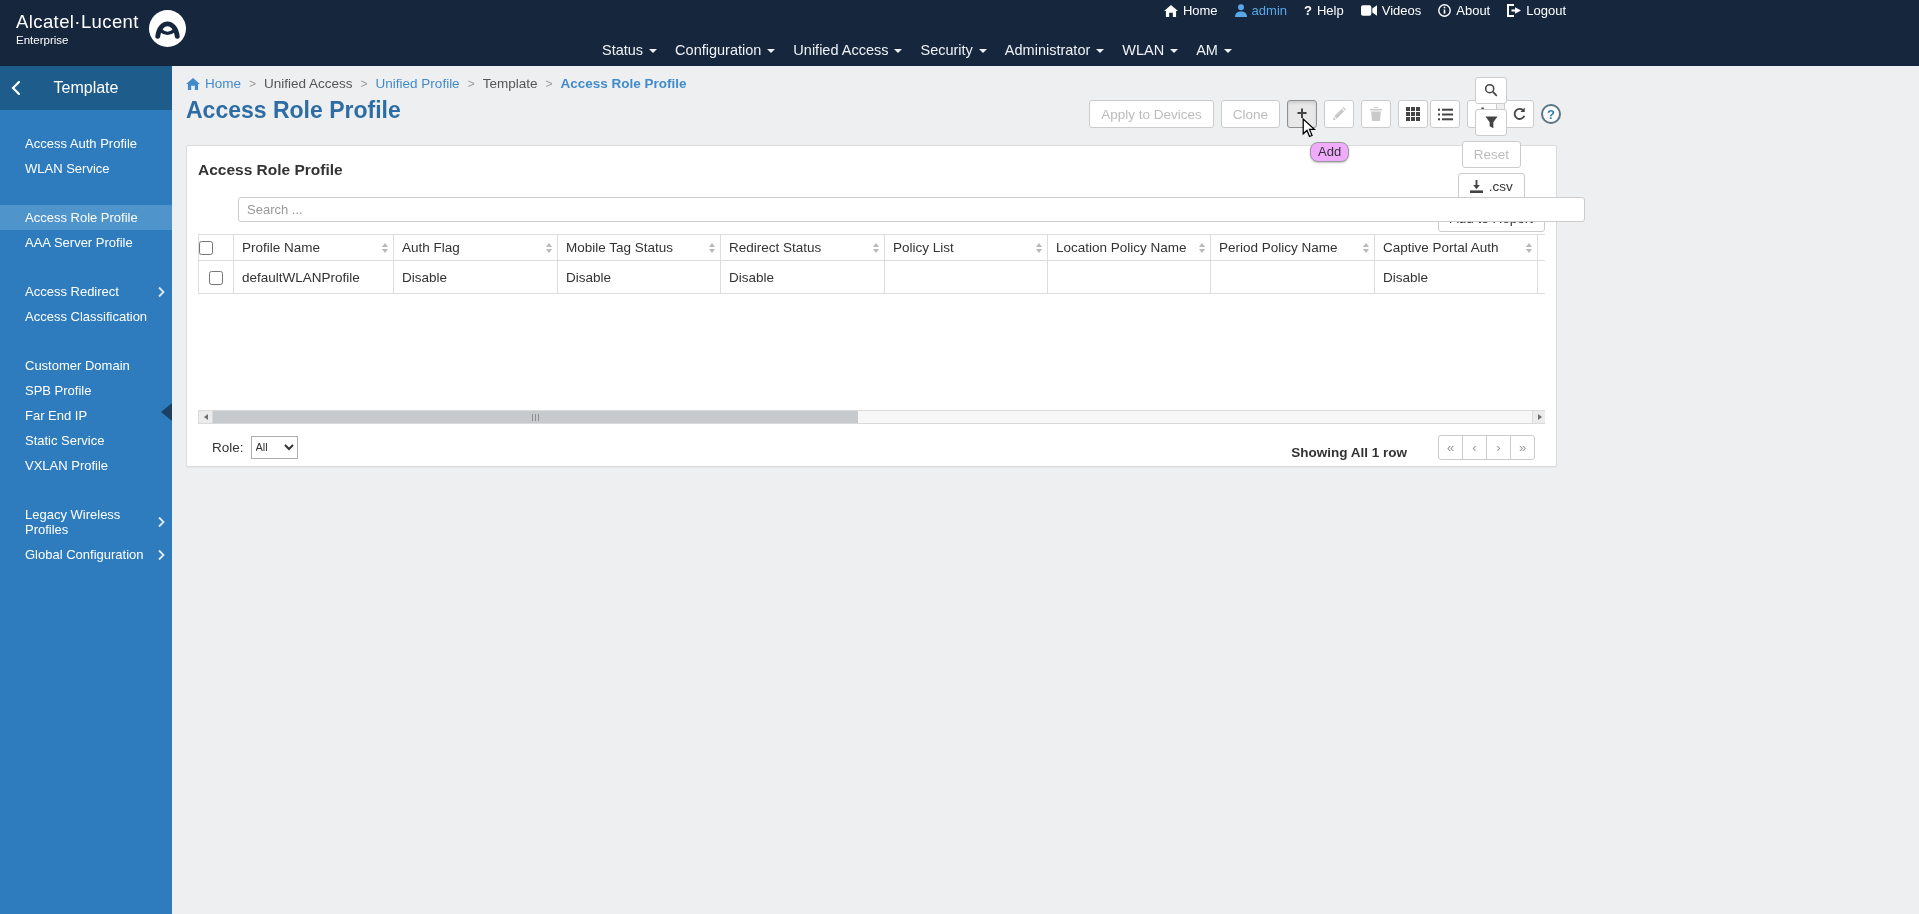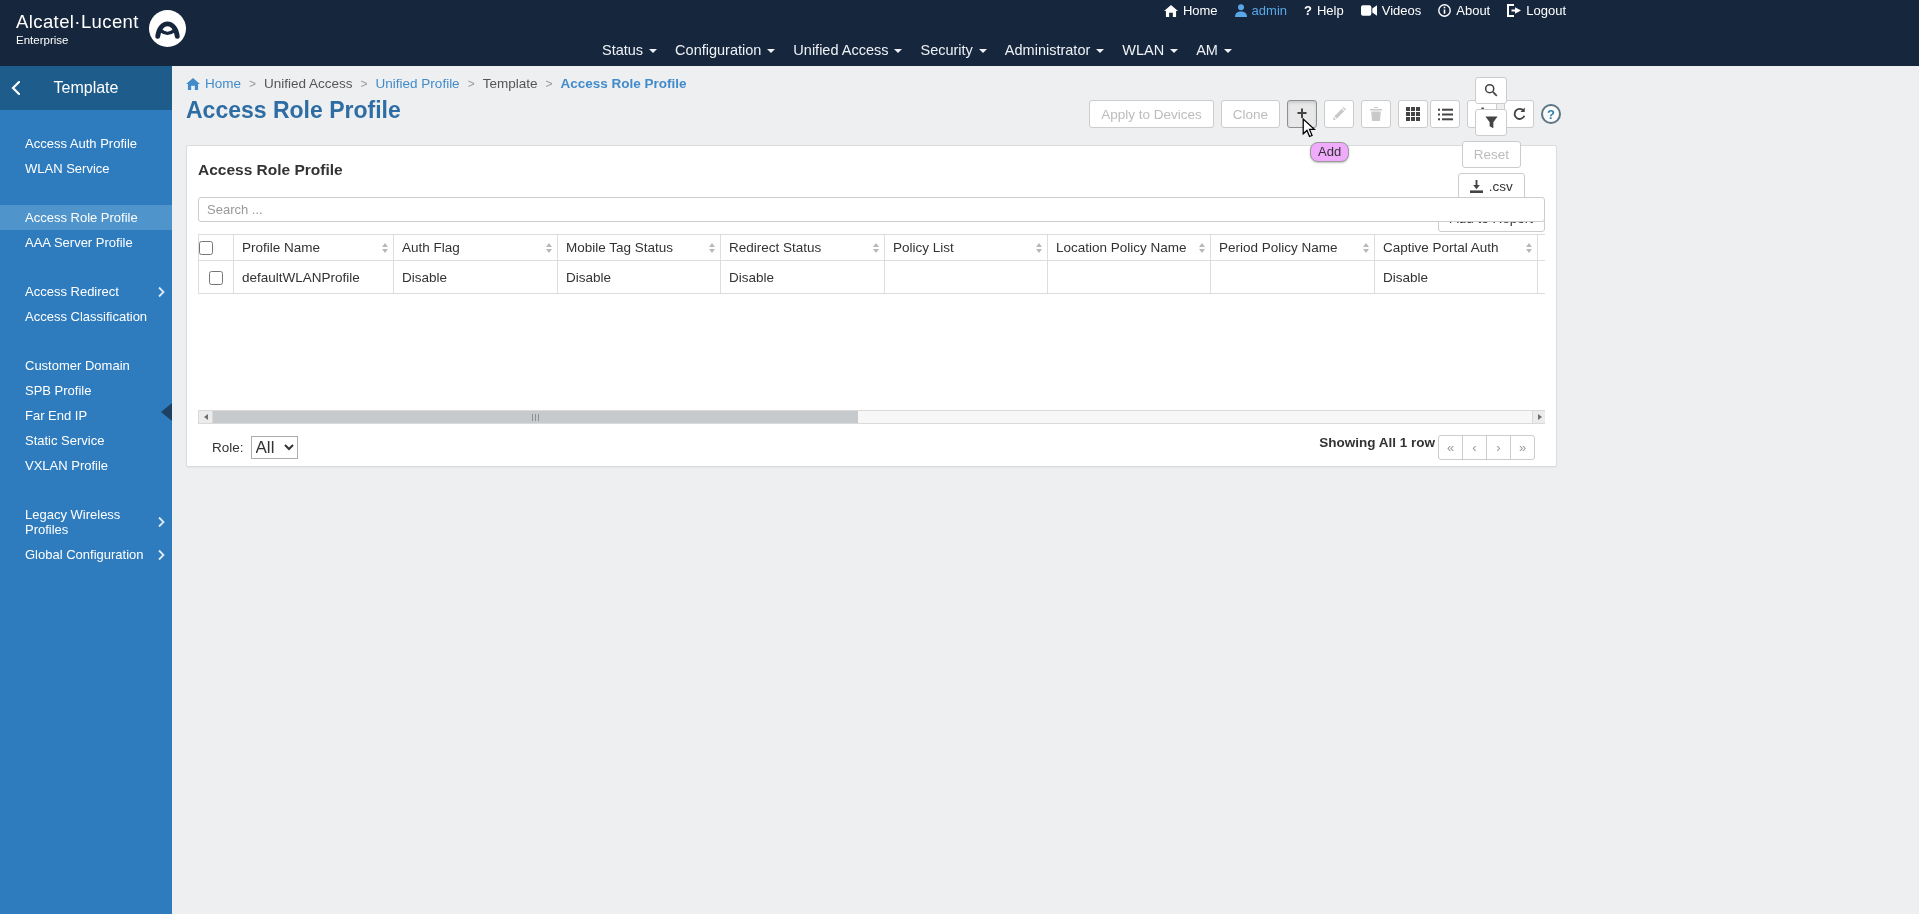--- a/index.html
+++ b/index.html
@@ -61,21 +61,21 @@
   
   .panel{position:absolute;left:14px;top:79px;width:1371px;height:322px;background:#fff;border:1px solid #dcdcdc;border-radius:2px;padding:10px 11px;box-shadow:0 1px 1px rgba(0,0,0,.04);}
   .panel-head{display:flex;align-items:center;height:28px;}
   .panel-title{font-size:15.5px;font-weight:bold;color:#333;}
   .panel-actions{margin-left:auto;display:flex;align-items:center;gap:5px;flex-direction:column;}
   .pbtn{height:27px;border:1px solid #ccc;border-radius:3px;background:#fff;color:#333;font-size:13.5px;display:flex;align-items:center;gap:6px;padding:0 11px;cursor:pointer;}
   .pbtn.icon-only{width:32px;padding:0;justify-content:center;}
   .pbtn.disabled{color:#bcbcbc;cursor:default;}
   .pbtn .p-ic{display:flex;align-items:center;color:#444;}
   .search-row{margin-top:13px;}
-  .search-input{width:100%;height:25px;border:1px solid #ccc;border-radius:3px;padding:0 8px;font-size:13px;color:#333;outline:none;font-family:inherit;background:#fff;}
+  .search-input{width:100%;height:25px;border:1px solid #ccc;border-radius:3px;padding:0 8px;font-size:13px;color:#333;outline:none;font-family:inherit;background:#fff;margin-left:40px;}
   .search-input::placeholder{color:#999;}
 
   .table-wrap{position:relative;margin-top:12px;height:190px;overflow:hidden;}
   .grid{border-collapse:collapse;table-layout:fixed;width:1360px;font-size:13.5px;background:#fff;}
   .grid th{border:1px solid #ddd;height:26px;font-weight:normal;text-align:left;padding:0 16px 0 8px;white-space:nowrap;overflow:hidden;position:relative;color:#333;cursor:pointer;background:#fff;}
   .grid td{border:1px solid #ddd;height:33px;padding:0 8px;white-space:nowrap;overflow:hidden;color:#333;}
   .c-check{text-align:center;padding:0 !important;}
   .c-check input{width:14px;height:14px;vertical-align:middle;cursor:pointer;}
   .sort{position:absolute;right:5px;top:50%;transform:translateY(-50%);display:flex;flex-direction:column;gap:2px;}
   .sort i{display:block;width:0;height:0;border-left:3.5px solid transparent;border-right:3.5px solid transparent;}
@@ -87,22 +87,22 @@
   .hs-btn.left{border-right:1px solid #dadada;}
   .hs-btn.right{border-left:1px solid #dadada;}
   .tri-l{width:0;height:0;border-top:3.5px solid transparent;border-bottom:3.5px solid transparent;border-right:4.5px solid #6f6f6f;}
   .tri-r{width:0;height:0;border-top:3.5px solid transparent;border-bottom:3.5px solid transparent;border-left:4.5px solid #6f6f6f;}
   .hs-track{flex:1;position:relative;background:#f7f7f7;}
   .hs-thumb{position:absolute;left:0;top:0;height:100%;width:645px;background:#c7cacc;display:flex;align-items:center;justify-content:center;gap:2px;cursor:pointer;}
   .hs-thumb i{width:1px;height:7px;background:#8d9093;}
 
   .panel-footer{display:flex;align-items:center;margin-top:9px;height:28px;padding:0 10px 0 14px;font-size:13.5px;color:#333;}
   .show-wrap{display:flex;align-items:center;gap:7px;}
-  .show-select{height:23px;min-width:47px;border:1px solid #adadad;background:#fff;font-size:17px;font-family:inherit;color:#333;cursor:pointer;}
-  .footer-right{margin-left:auto;display:flex;align-items:flex-start;gap:3px;}
+  .show-select{height:23px;min-width:47px;border:1px solid #adadad;background:#fff;font-size:11px;font-family:inherit;color:#333;cursor:pointer;}
+  .footer-right{margin-left:auto;display:flex;align-items:flex-end;gap:31px;}
   .status{font-weight:600;}
   .pager{display:flex;}
   .pg-btn{width:25px;height:25px;border:1px solid #ccc;background:#fff;color:#9a9a9a;font-size:13px;display:flex;align-items:center;justify-content:center;margin-left:-1px;cursor:pointer;}
   .pg-btn:first-child{border-radius:3px 0 0 3px;margin-left:0;}
   .pg-btn:last-child{border-radius:0 3px 3px 0;}
 </style>
 </head>
 <body>
 
 <div class="screen">

